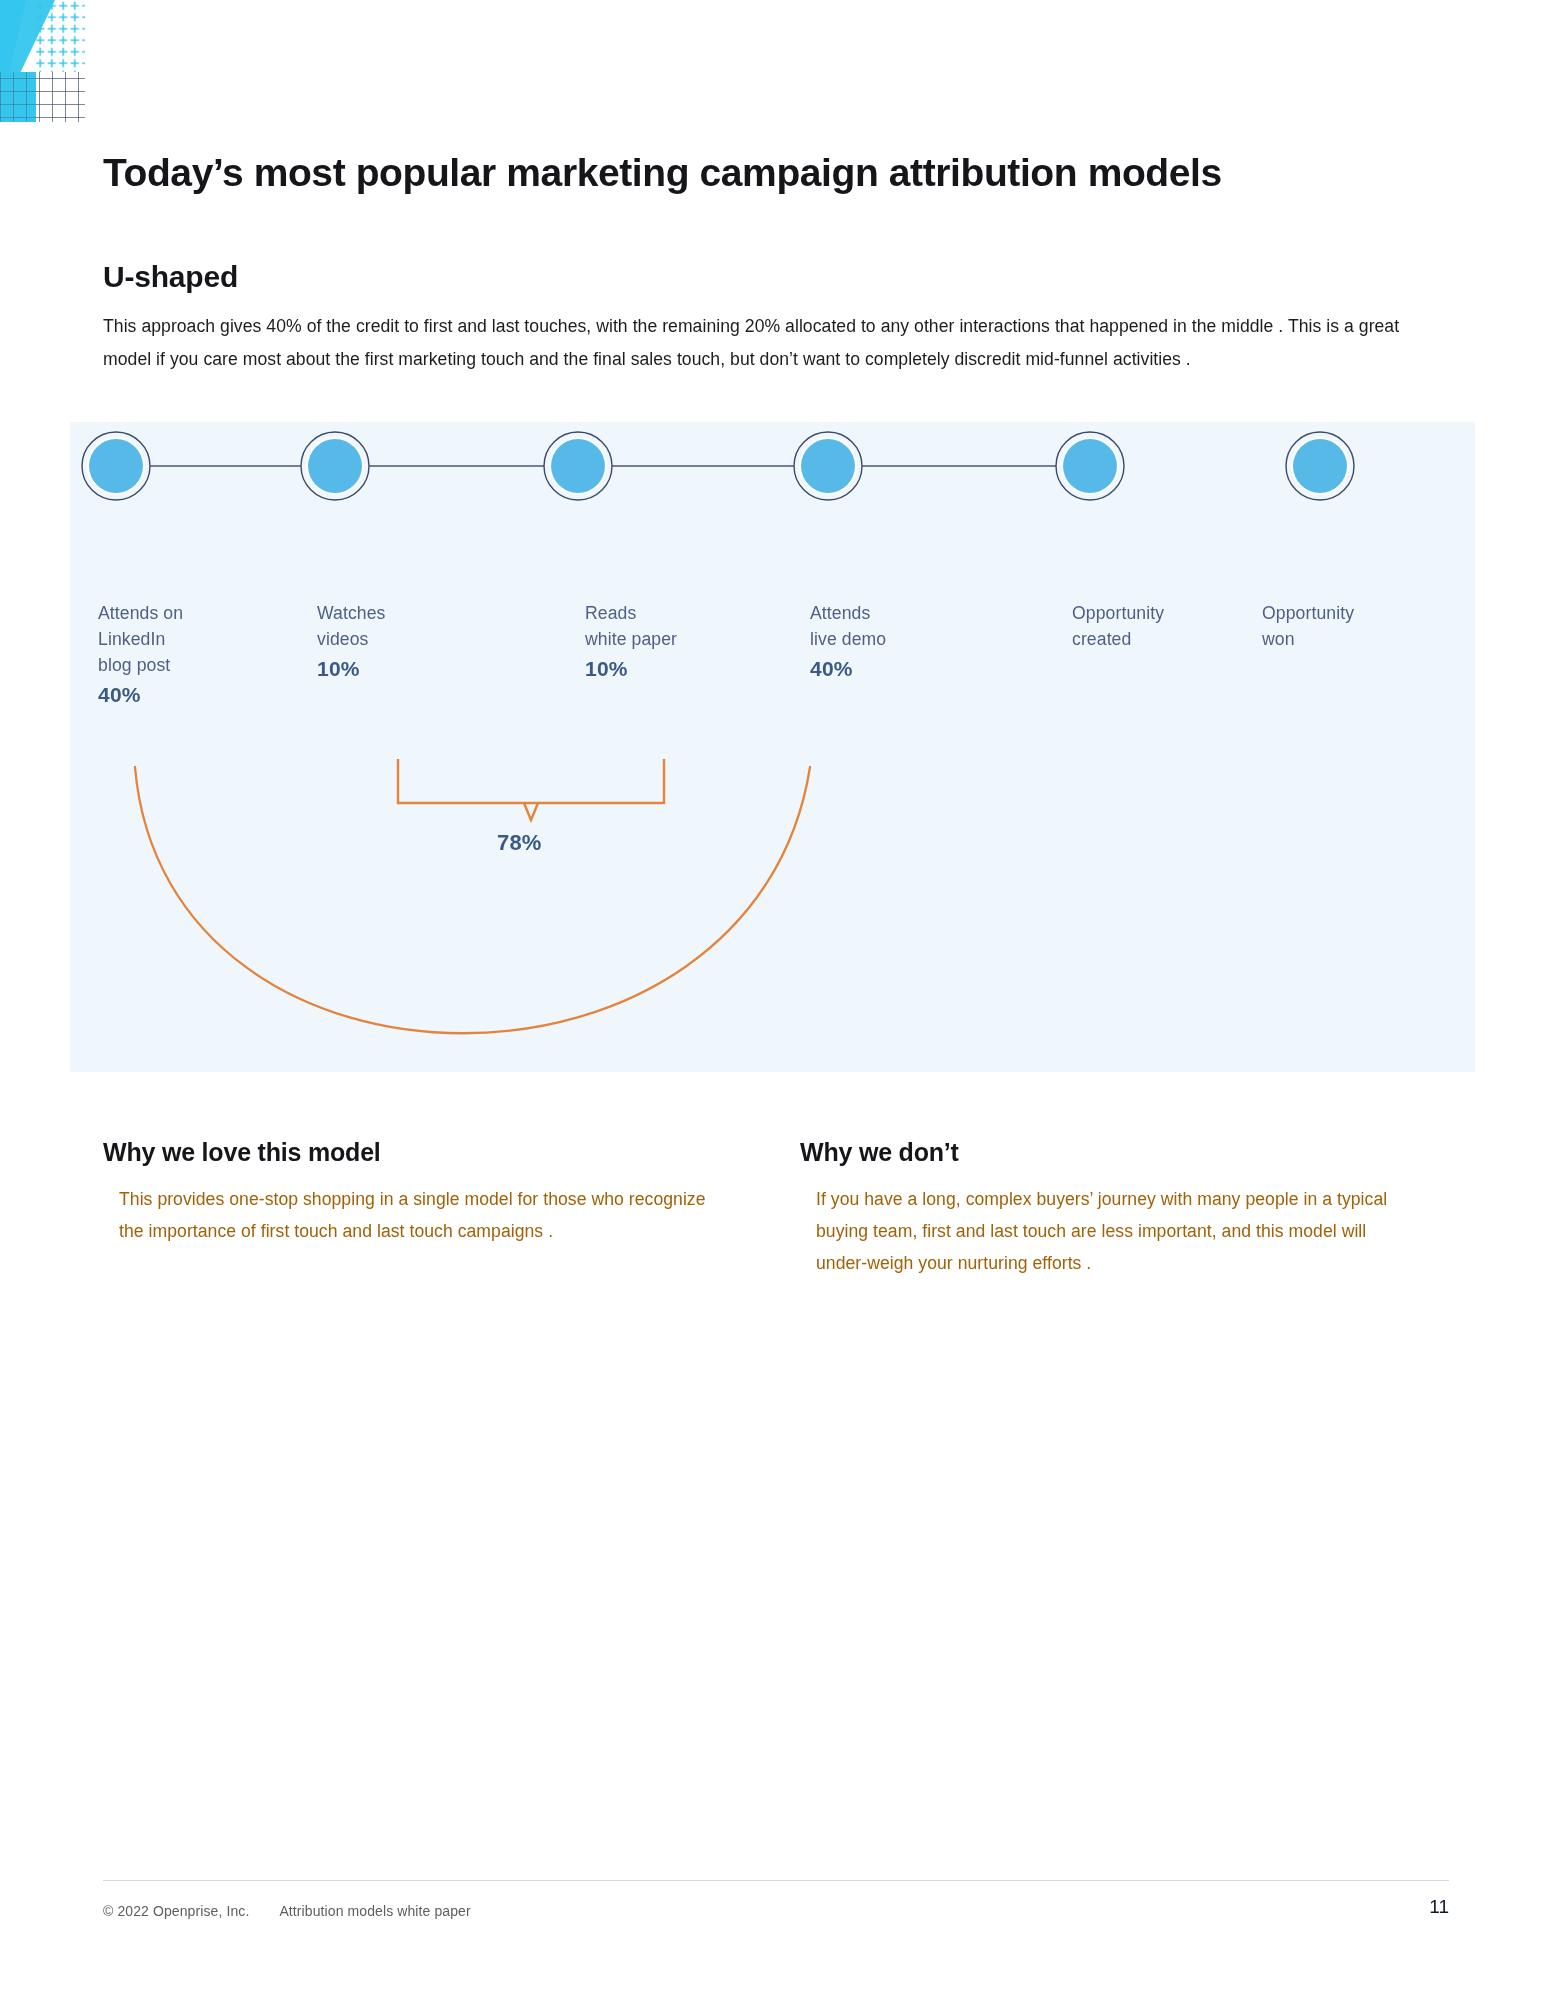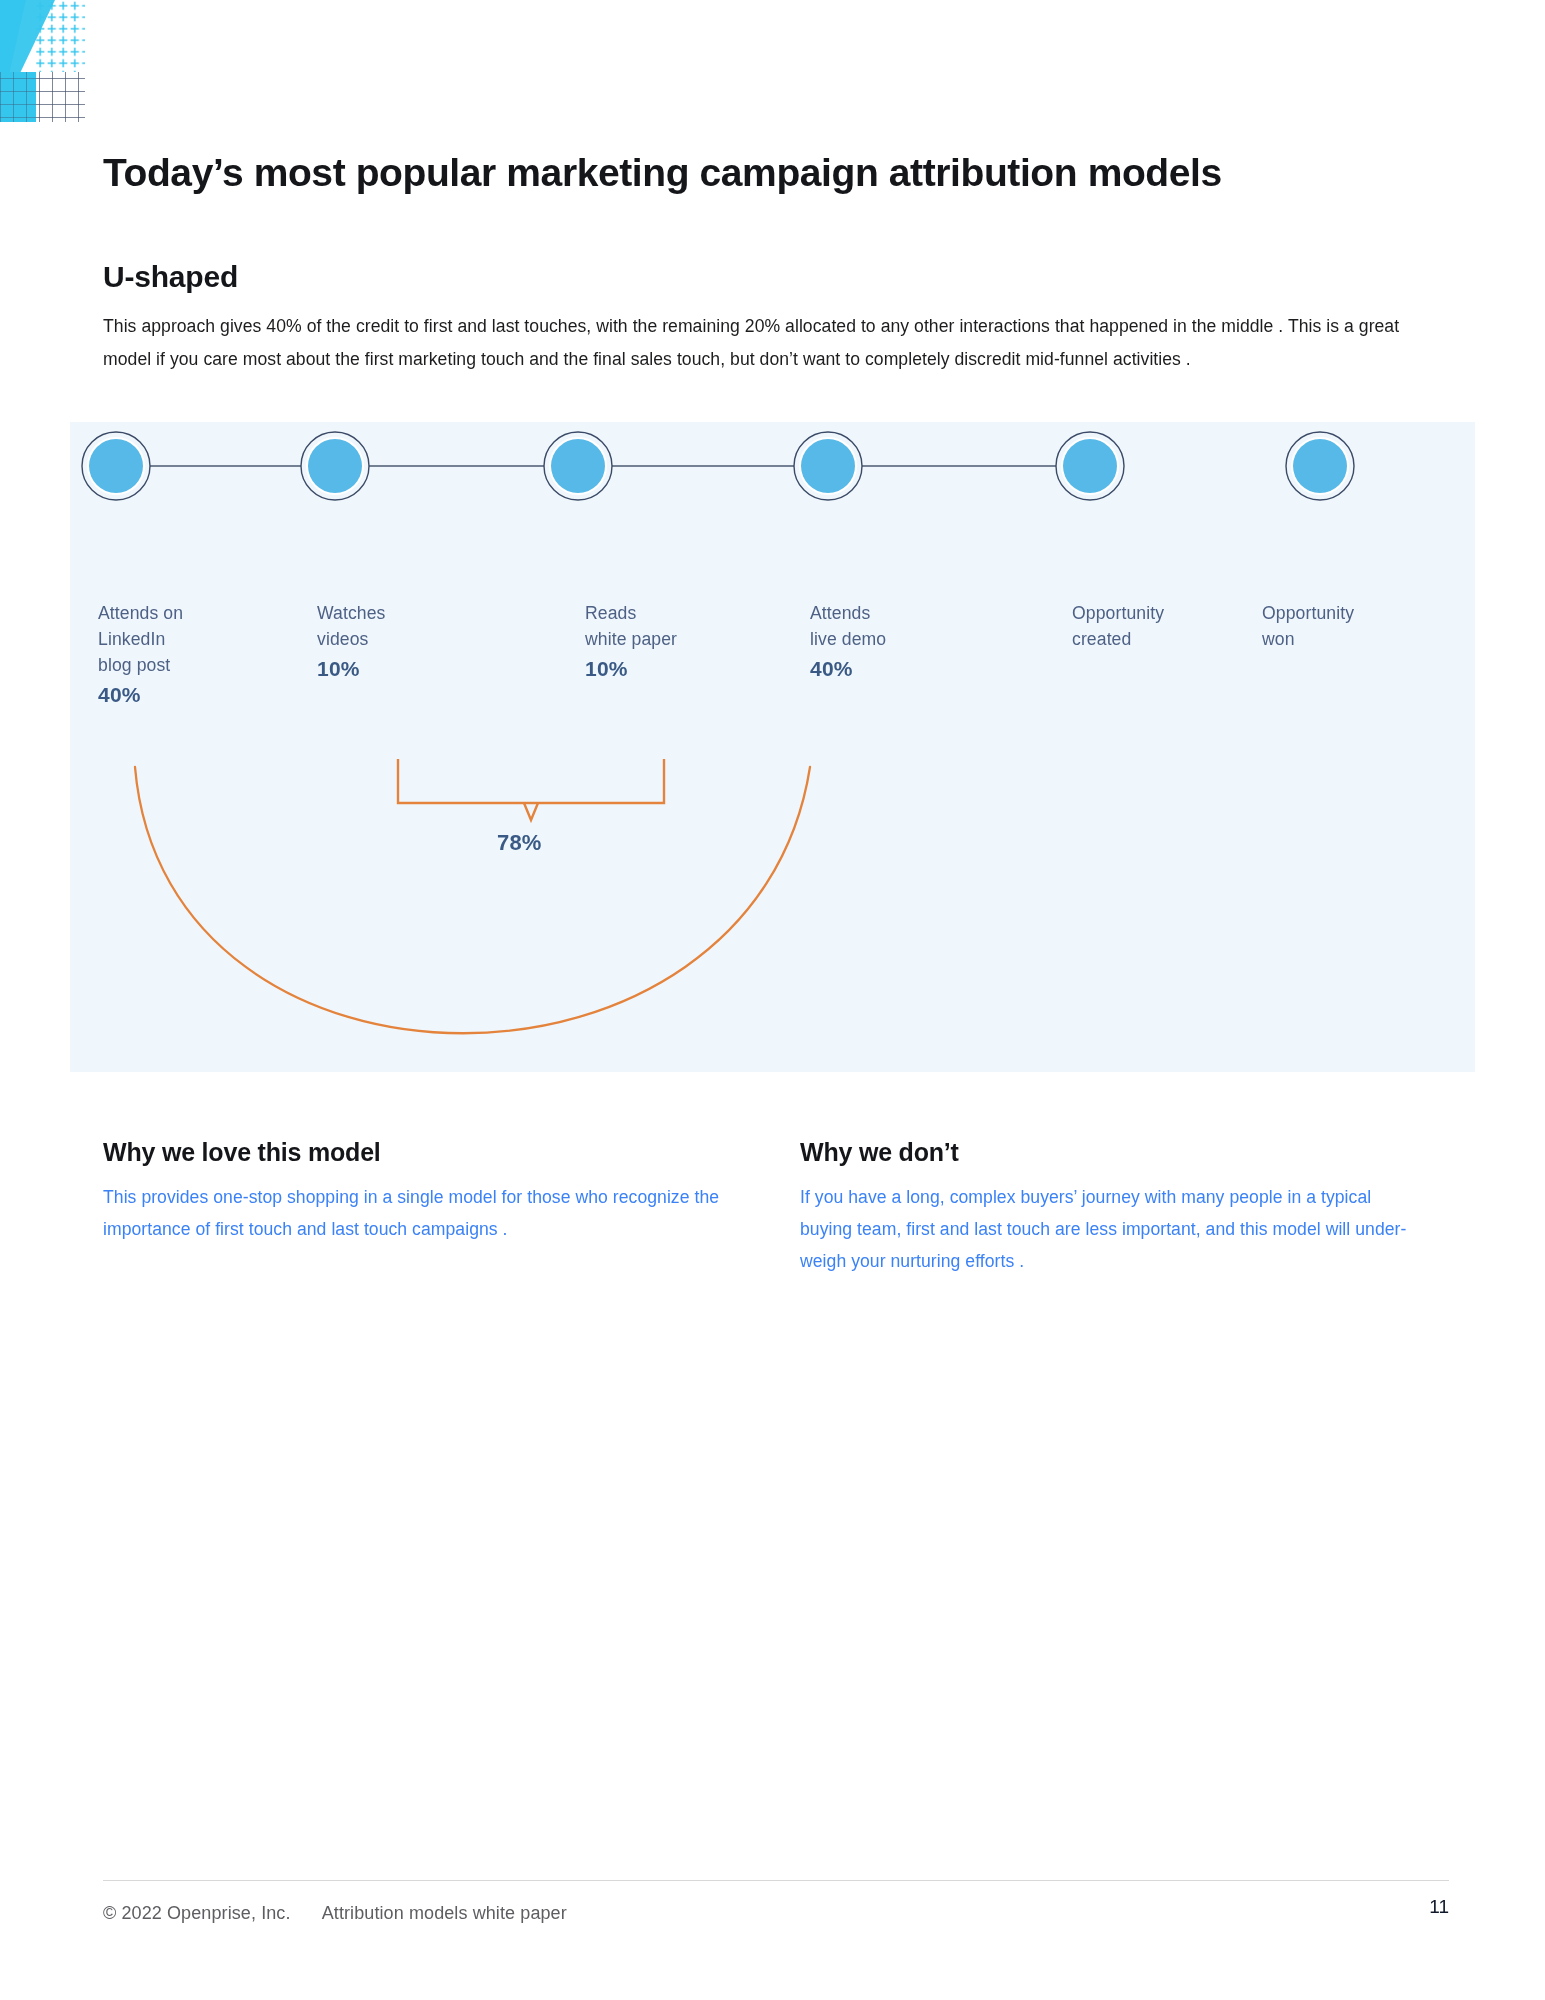--- a/index.html
+++ b/index.html
@@ -119,39 +119,39 @@
   .col-heading {
     font-size: 25px;
     font-weight: bold;
     letter-spacing: -0.2px;
     color: #15161a;
     margin: 0 0 14px 0;
   }
   .col-copy {
     font-size: 17.6px;
     line-height: 32px;
-    color: #3b82f6;
+    color: #a16207;
     letter-spacing: 0.05px;
-    margin: 0;
+    margin: 16px;
   }
 
   
   .footer-rule {
     position: absolute;
     left: 103px;
     top: 1880px;
     width: 1346px;
     height: 1px;
     background: #d8d8d8;
   }
   .footer-left {
     position: absolute;
     left: 103px;
     top: 1903px;
-    font-size: 18px;
+    font-size: 14px;
     color: #5e5e62;
     letter-spacing: 0.1px;
   }
   .footer-copyright { display: inline-block; }
   .footer-doc {
     display: inline-block;
     margin-left: 26px;
   }
   .footer-page {
     position: absolute;

